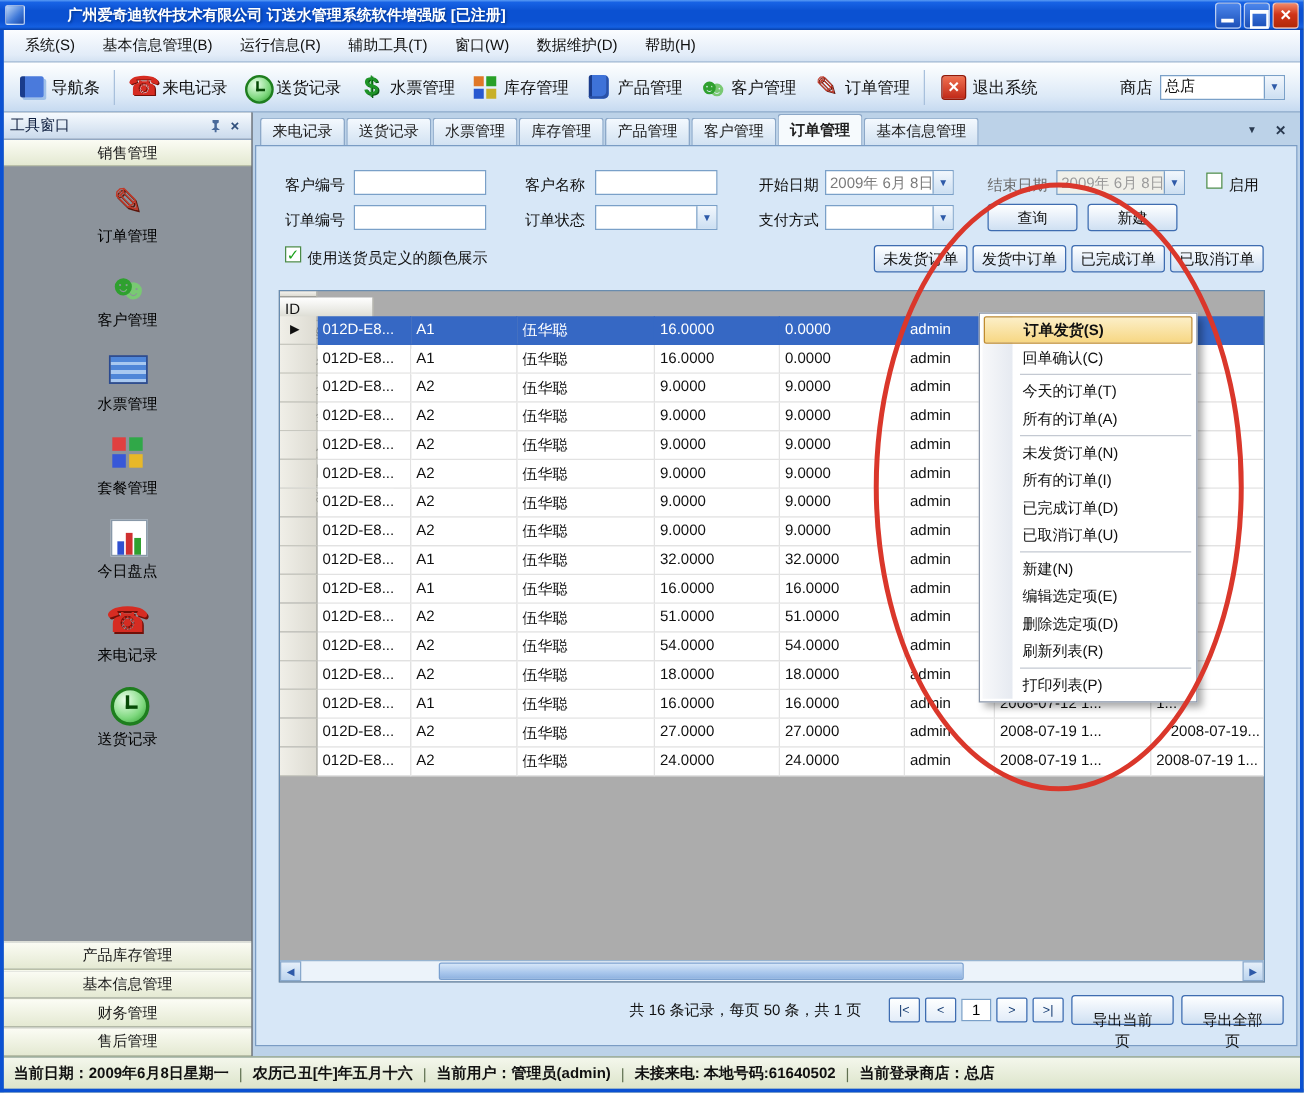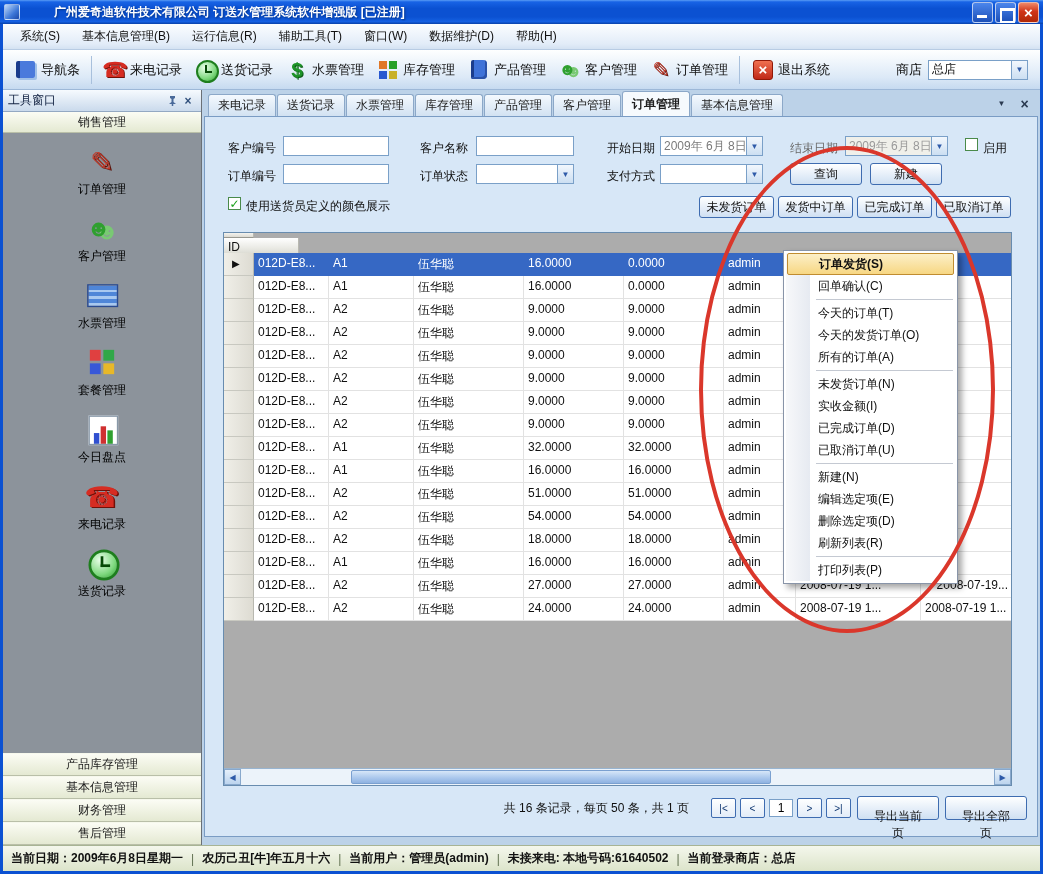--- a/index.html
+++ b/index.html
@@ -542,25 +542,24 @@
       <span class="sb-seg">未接来电: 本地号码:61640502</span>
       <span class="sb-sep">|</span>
       <span class="sb-seg">当前登录商店：总店</span>
     </div>
 
   <div class="context-menu" id="contextMenu">
       <div class="cm-item hl">订单发货(S)</div>
       <div class="cm-item">回单确认(C)</div>
       <div class="cm-sep"></div>
       <div class="cm-item">今天的订单(T)</div>
-      <div class="cm-item">今天的发货订单(O)</div>
       <div class="cm-item">所有的订单(A)</div>
       <div class="cm-sep"></div>
       <div class="cm-item">未发货订单(N)</div>
-      <div class="cm-item">实收金额(I)</div>
+      <div class="cm-item">所有的订单(I)</div>
       <div class="cm-item">已完成订单(D)</div>
       <div class="cm-item">已取消订单(U)</div>
       <div class="cm-sep"></div>
       <div class="cm-item">新建(N)</div>
       <div class="cm-item">编辑选定项(E)</div>
       <div class="cm-item">删除选定项(D)</div>
       <div class="cm-item">刷新列表(R)</div>
       <div class="cm-sep"></div>
       <div class="cm-item">打印列表(P)</div>
     </div>

